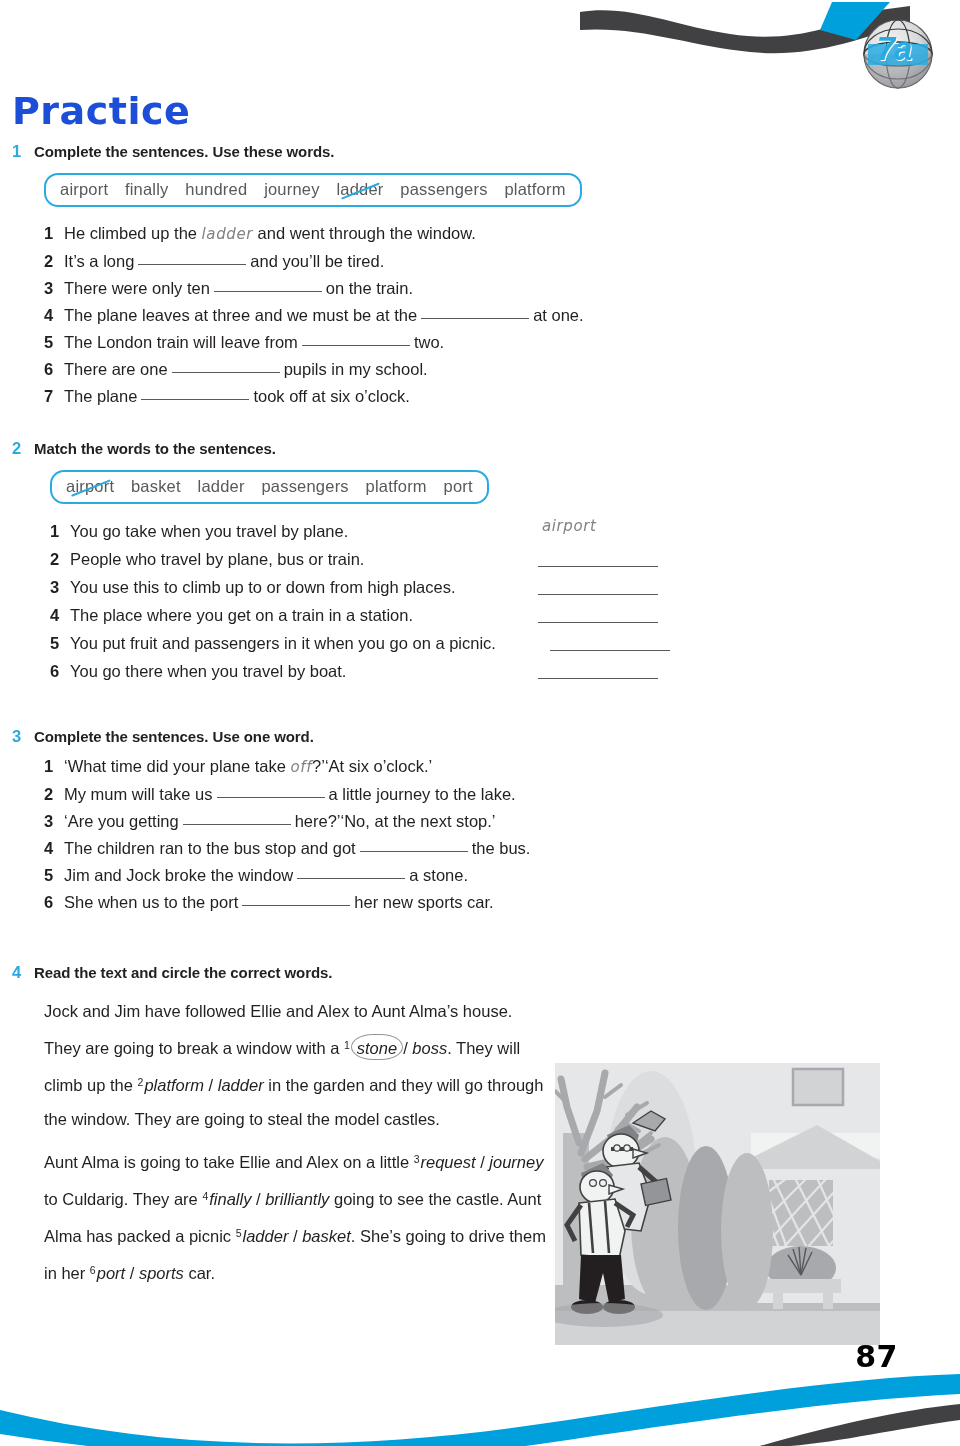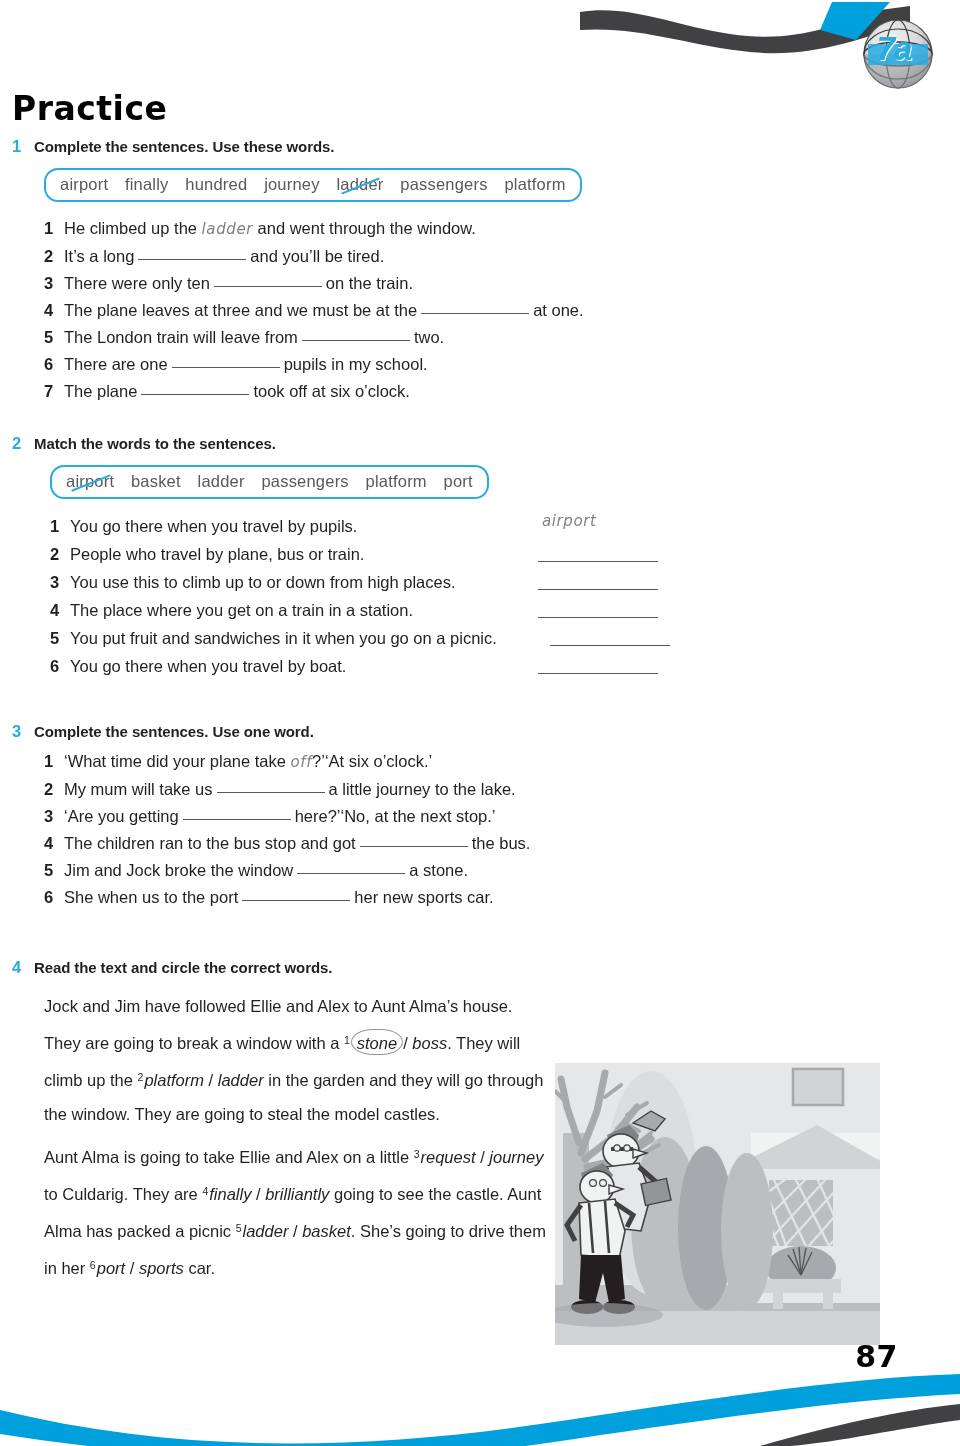--- a/index.html
+++ b/index.html
@@ -65,23 +65,23 @@
   
   .content {
     position: absolute;
     left: 12px;
     top: 92px;
     width: 900px;
   }
 
   .practice-title {
     font-family: "DejaVu Sans", sans-serif;
-    font-size: 33px;
+    font-size: 38px;
     font-weight: bold;
-    color: #000000;
+    color: #1d4ed8;
     letter-spacing: 0.5px;
     margin: 0 0 12px 0;
     line-height: 1;
   }
 
   .exercise {
     position: relative;
     margin-bottom: 4px;
   }
   .ex-head {
@@ -328,41 +328,41 @@
         <span class="word">ladder</span>
         <span class="word">passengers</span>
         <span class="word">platform</span>
         <span class="word">port</span>
       </div>
     </div>
 
     <div class="qlist" style="margin-left:38px;">
       <div class="match-item">
         <span class="qnum">1</span>
-        <span class="qtext">You go there when you travel by pupils.</span>
+        <span class="qtext">You go take when you travel by plane.</span>
         <span class="hand ans-word">airport</span>
       </div>
       <div class="match-item">
         <span class="qnum">2</span>
         <span class="qtext">People who travel by plane, bus or train.</span>
         <span class="ans-rule"></span>
       </div>
       <div class="match-item">
         <span class="qnum">3</span>
         <span class="qtext">You use this to climb up to or down from high places.</span>
         <span class="ans-rule"></span>
       </div>
       <div class="match-item">
         <span class="qnum">4</span>
         <span class="qtext">The place where you get on a train in a station.</span>
         <span class="ans-rule"></span>
       </div>
       <div class="match-item">
         <span class="qnum">5</span>
-        <span class="qtext">You put fruit and sandwiches in it when you go on a picnic.</span>
+        <span class="qtext">You put fruit and passengers in it when you go on a picnic.</span>
         <span class="ans-rule" style="left:500px;"></span>
       </div>
       <div class="match-item">
         <span class="qnum">6</span>
         <span class="qtext">You go there when you travel by boat.</span>
         <span class="ans-rule"></span>
       </div>
     </div>
   </section>
 

